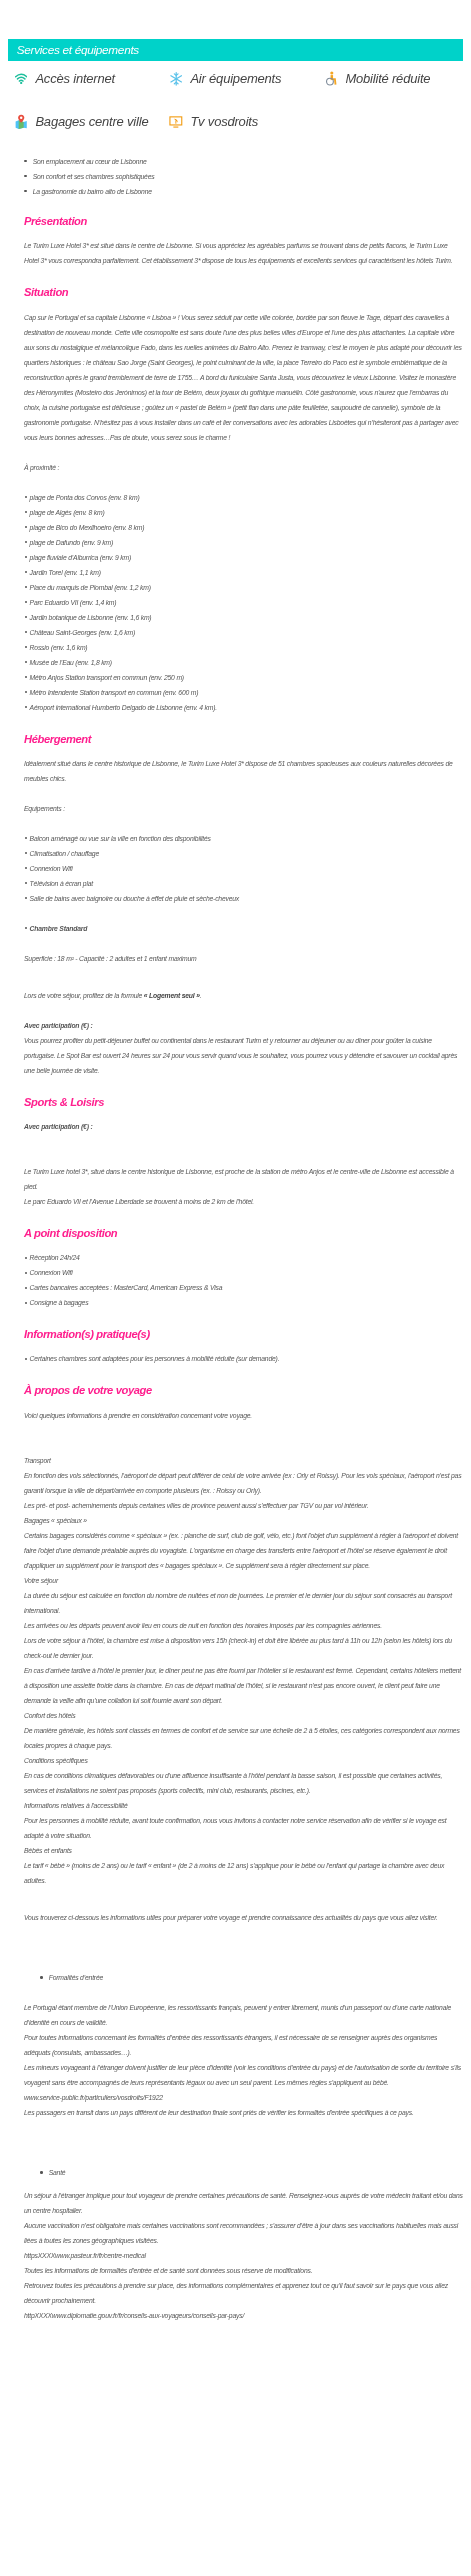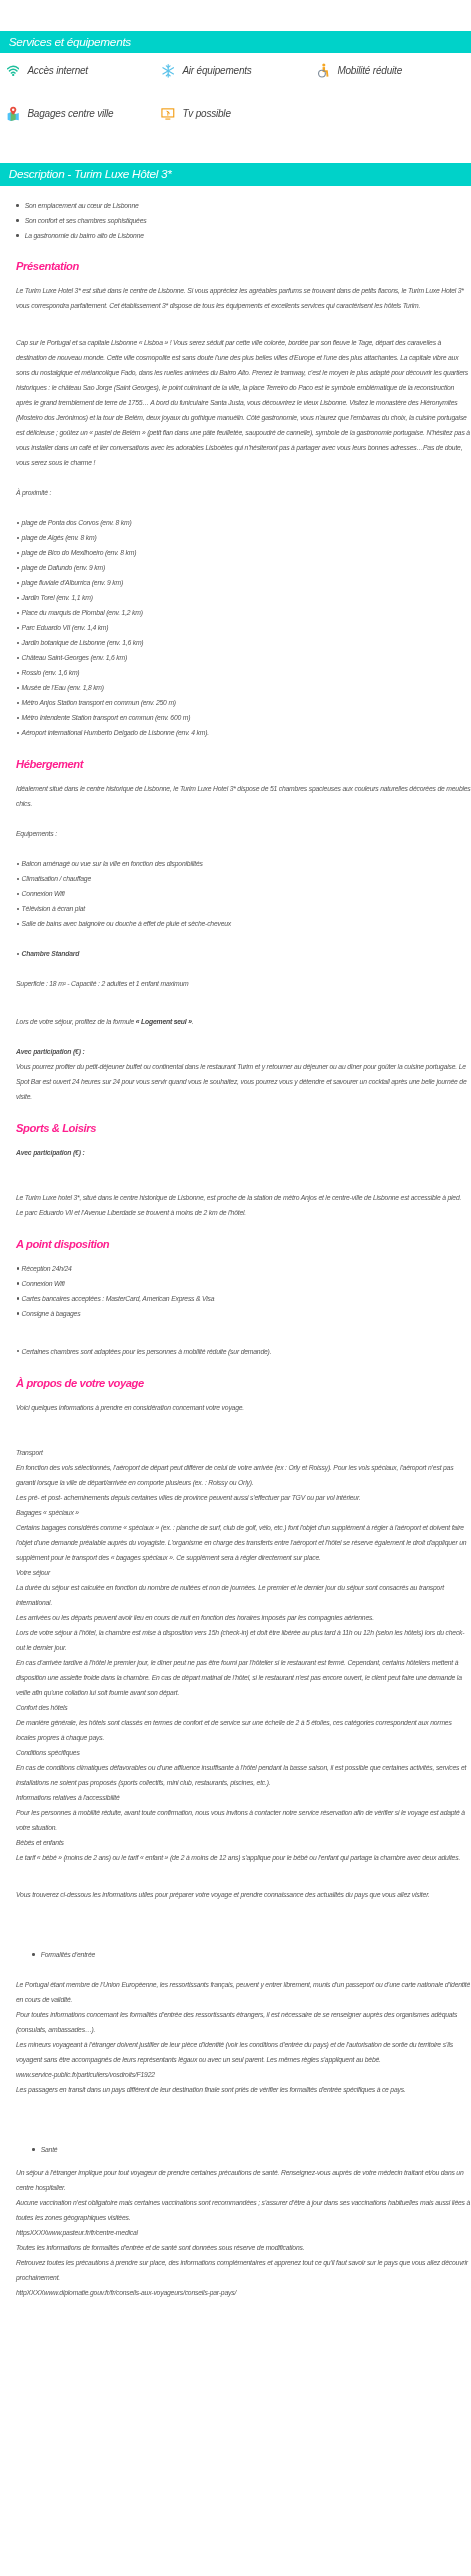--- a/index.html
+++ b/index.html
@@ -5,41 +5,41 @@
   * { box-sizing: border-box; margin: 0; padding: 0; }
   html, body { background: #ffffff; }
   body {
     width: 471px;
     font-family: "Liberation Sans", "DejaVu Sans", sans-serif;
     color: #555555;
     font-style: italic;
     font-size: 6.8px;
     letter-spacing: -0.2px;
   }
-  .page { padding: 0; }
+  .page { padding: 8px; }
   .banner {
     background: #00d2c9;
     color: #ffffff;
     font-size: 11.8px;
     font-style: italic;
     padding: 3.7px 8.7px 4.4px;
     letter-spacing: -0.3px;
     height: 22.4px;
     line-height: 15px;
   }
   .banner-services { margin-top: 31px; }
   .banner-desc { margin-top: 30px; }
   .services-grid {
     display: grid;
     grid-template-columns: 155px 155px 155px;
     padding: 10px 6.2px 0 6.2px;
     row-gap: 15px;
     height: 80px;
   }
-  .service { display: flex; align-items: center; height: 15px; font-size: 10px; color: #444; }
+  .service { display: flex; align-items: center; height: 15px; font-size: 13px; color: #444; }
   .service .ic { width: 13.7px; height: 13.7px; margin-right: 7.5px; display: inline-flex; align-items: center; justify-content: center; }
   .highlights { padding: 12.4px 0 0 16px; list-style: none; height: 71px; }
   .highlights li { position: relative; padding-left: 8.7px; height: 15px; line-height: 15px; font-size: 6.8px; color: #555; }
   .highlights li::before { content: ""; position: absolute; left: 0; top: 6.2px; width: 2.5px; height: 2.5px; border-radius: 50%; background: #555; }
   .content { padding: 0; margin-left: 16px; }
   h2.sec {
     color: #ff1f8e;
     font-size: 11.2px;
     font-weight: bold;
     font-style: italic;
@@ -119,41 +119,39 @@
     </div>
     <div class="service">
       <span class="ic">
         <svg width="13.7" height="13.7" viewBox="0 0 22 22">
             <rect x="1.5" y="3" width="19" height="13" fill="#fff" stroke="#f39c12" stroke-width="1.8"></rect>
             <rect x="7" y="18.5" width="8" height="1.8" fill="#f39c12"></rect>
             <path d="M8 6 Q14 6 14 12 Z" fill="#f39c12"></path>
             <line x1="11" y1="9" x2="11" y2="14" stroke="#f39c12" stroke-width="1.5"></line>
           </svg>
       </span>
-      <span>Tv possible</span>
+      <span>Tv vosdroits</span>
     </div>
   </div>
 
-  <div class="banner banner-desc">
-    <span>Description - Turim Luxe Hôtel 3*</span>
-  </div>
 
   <ul class="highlights">
     <li>Son emplacement au cœur de Lisbonne</li>
     <li>Son confort et ses chambres sophistiquées</li>
     <li>La gastronomie du bairro alto de Lisbonne</li>
   </ul>
 
   <div class="content">
 
     <h2 class="sec">Présentation</h2>
     <div class="gap-s"></div>
     <p class="txt">Le Turim Luxe Hotel 3* est situé dans le centre de Lisbonne. Si vous appréciez les agréables parfums se trouvant dans de petits flacons, le Turim Luxe Hotel 3* vous correspondra parfaitement. Cet établissement 3* dispose de tous les équipements et excellents services qui caractérisent les hôtels Turim.</p>
     <div class="gap"></div>
 
+    <h2 class="sec">Situation</h2>
     <div class="gap-s"></div>
     <p class="txt">Cap sur le Portugal et sa capitale Lisbonne « Lisboa » ! Vous serez séduit par cette ville colorée, bordée par son fleuve le Tage, départ des caravelles à destination de nouveau monde. Cette ville cosmopolite est sans doute l’une des plus belles villes d’Europe et l’une des plus attachantes. La capitale vibre aux sons du nostalgique et mélancolique Fado, dans les ruelles animées du Bairro Alto. Prenez le tramway, c’est le moyen le plus adapté pour découvrir les quartiers historiques : le château Sao Jorge (Saint Georges), le point culminant de la ville, la place Terreiro do Paco est le symbole emblématique de la reconstruction après le grand tremblement de terre de 1755… A bord du funiculaire Santa Justa, vous découvrirez le vieux Lisbonne. Visitez le monastère des Hiéronymites (Mosteiro dos Jerónimos) et la tour de Belém, deux joyaux du gothique manuélin. Côté gastronomie, vous n’aurez que l’embarras du choix, la cuisine portugaise est délicieuse ; goûtez un « pastel de Belém » (petit flan dans une pâte feuilletée, saupoudré de cannelle), symbole de la gastronomie portugaise. N’hésitez pas à vous installer dans un café et lier conversations avec les adorables Lisboètes qui n’hésiteront pas à partager avec vous leurs bonnes adresses…Pas de doute, vous serez sous le charme !</p>
     <div class="gap"></div>
     <p class="txt">À proximité :</p>
     <div class="gap"></div>
     <ul class="dots">
       <li>plage de Ponta dos Corvos (env. 8 km)</li>
       <li>plage de Algés (env. 8 km)</li>
       <li>plage de Bico do Mexilhoeiro (env. 8 km)</li>
       <li>plage de Dafundo (env. 9 km)</li>
@@ -210,20 +208,21 @@
     <h2 class="sec">A point disposition</h2>
     <div class="gap-s"></div>
     <ul class="dots">
       <li>Réception 24h/24</li>
       <li>Connexion Wifi</li>
       <li>Cartes bancaires acceptées : MasterCard, American Express &amp; Visa</li>
       <li>Consigne à bagages</li>
     </ul>
     <div class="gap"></div>
 
+    <h2 class="sec">Information(s) pratique(s)</h2>
     <div class="gap-s"></div>
     <ul class="dots">
       <li>Certaines chambres sont adaptées pour les personnes à mobilité réduite (sur demande).</li>
     </ul>
     <div class="gap"></div>
 
     <h2 class="sec">À propos de votre voyage</h2>
     <div class="gap-s"></div>
     <p class="txt">Voici quelques informations à prendre en considération concernant votre voyage.</p>
     <div class="gap-l"></div>

